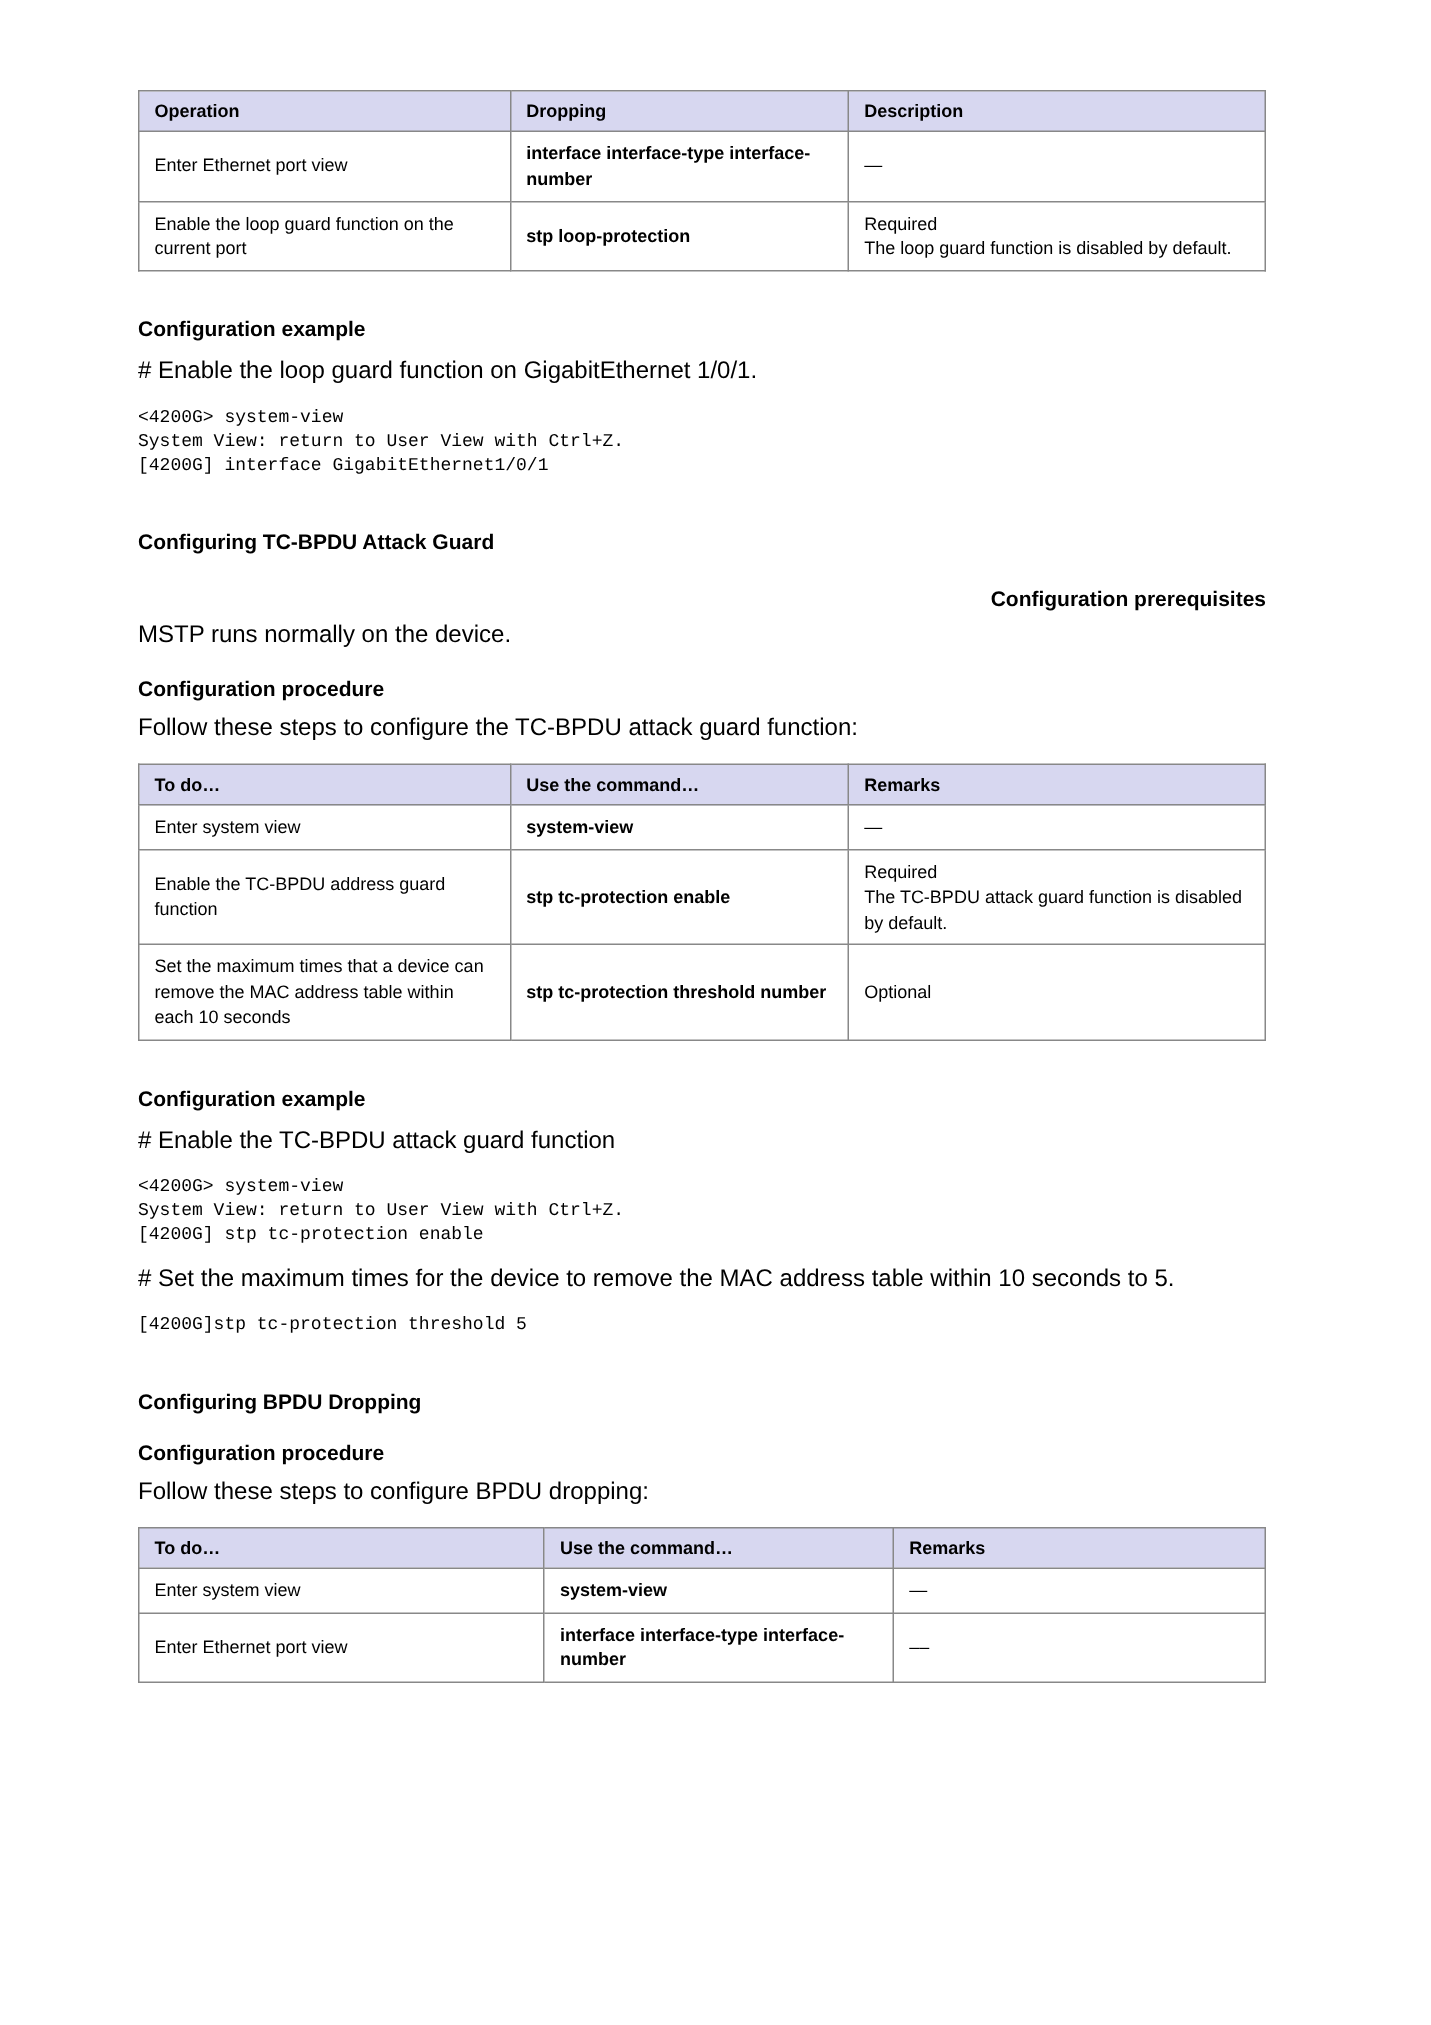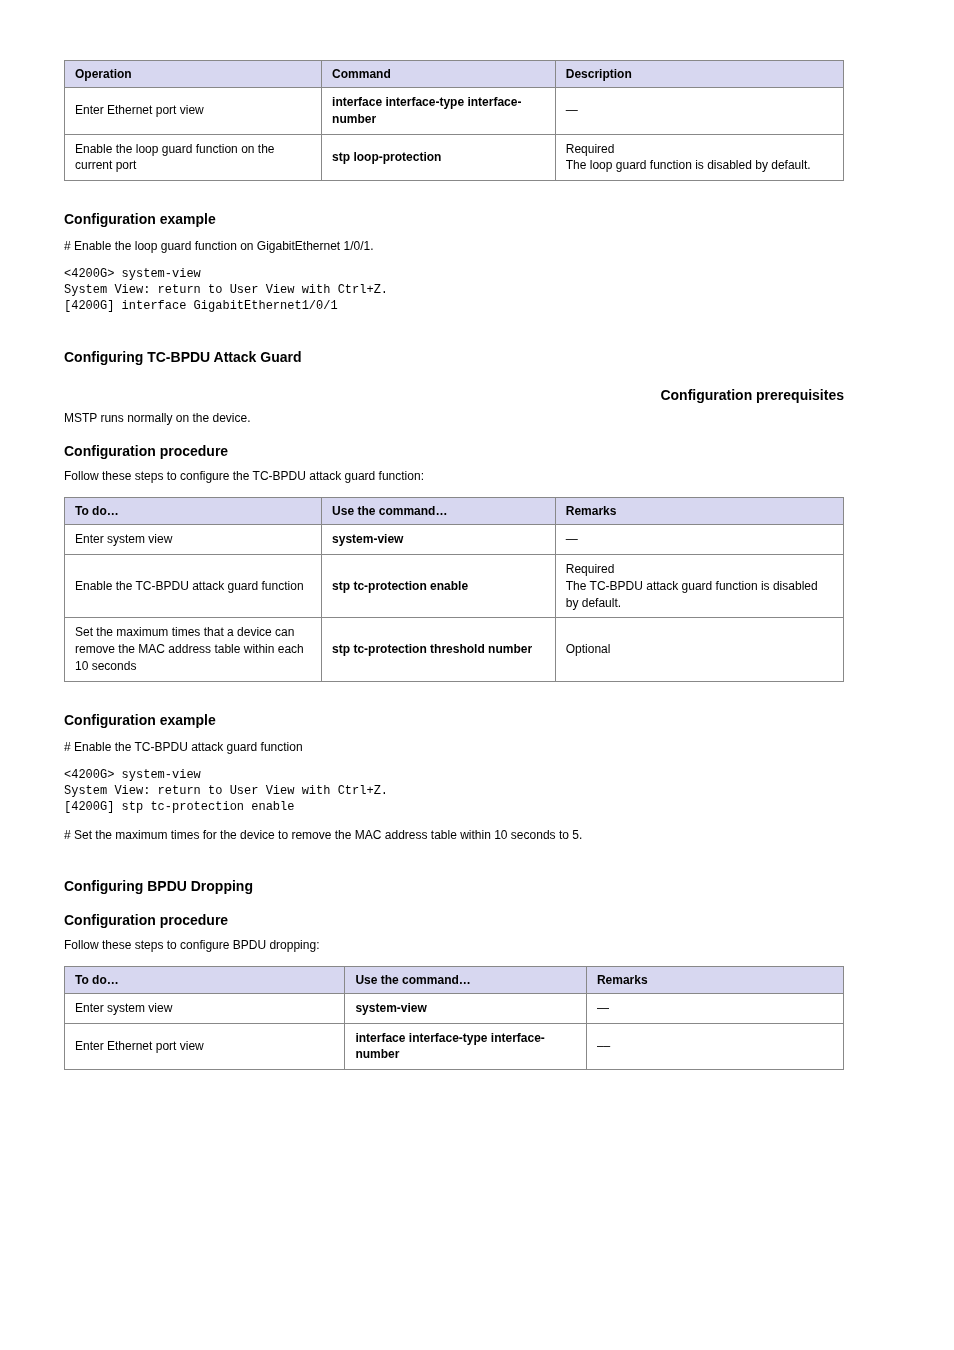--- a/index.html
+++ b/index.html
@@ -6,21 +6,21 @@
   body {
     margin: 0;
     background: #fff;
     font-family: Arial, Helvetica, sans-serif;
     font-size: 12px;
     color: #000;
   }
   .page {
     width: 954px;
     margin: 0 auto;
-    padding: 60px 110px 40px 64px;
+    padding: 60px 110px 40px 92px;
     position: relative;
     min-height: 1350px;
   }
   table {
     width: 100%;
     border-collapse: collapse;
     margin-bottom: 20px;
   }
   th {
     background: #d7d7f0;
@@ -36,21 +36,21 @@
     vertical-align: middle;
     line-height: 1.4;
   }
   .example-heading {
     font-weight: bold;
     margin: 30px 0 12px 0;
     font-size: 14px;
   }
   .body-text {
     margin: 6px 0 14px 0;
-    font-size: 12px;
+    font-size: 16px;
   }
   .code-line {
     font-family: "Courier New", monospace;
     font-size: 12px;
     margin: 2px 0;
     white-space: pre;
   }
   .section-title {
     font-weight: bold;
     font-size: 14px;
@@ -87,21 +87,21 @@
 </style>
 </head>
 <body>
 
 <div class="page">
 
   <table>
     <thead>
       <tr>
         <th class="col1">Operation</th>
-        <th class="col2">Command</th>
+        <th class="col2">Dropping</th>
         <th class="col3">Description</th>
       </tr>
     </thead>
     <tbody>
       <tr>
         <td>Enter Ethernet port view</td>
         <td><span style="font-weight:bold">interface interface-type interface-number</span></td>
         <td>—</td>
       </tr>
       <tr>
@@ -133,39 +133,40 @@
         <th class="t2c3">Remarks</th>
       </tr>
     </thead>
     <tbody>
       <tr>
         <td>Enter system view</td>
         <td><span style="font-weight:bold">system-view</span></td>
         <td>—</td>
       </tr>
       <tr>
-        <td>Enable the TC-BPDU attack guard function</td>
+        <td>Enable the TC-BPDU address guard function</td>
         <td><span style="font-weight:bold">stp tc-protection enable</span></td>
         <td style="white-space:pre-line">Required
 The TC-BPDU attack guard function is disabled by default.</td>
       </tr>
       <tr>
         <td>Set the maximum times that a device can remove the MAC address table within each 10 seconds</td>
         <td><span style="font-weight:bold">stp tc-protection threshold number</span></td>
         <td>Optional</td>
       </tr>
     </tbody>
   </table>
 
   <div class="example-heading">Configuration example</div>
   <div class="body-text"># Enable the TC-BPDU attack guard function</div>
   <div class="code-line">&lt;4200G&gt; system-view</div>
   <div class="code-line">System View: return to User View with Ctrl+Z.</div>
   <div class="code-line">[4200G] stp tc-protection enable</div>
   <div class="body-text" style="margin-top:14px"># Set the maximum times for the device to remove the MAC address table within 10 seconds to 5.</div>
+  <div class="code-line">[4200G]stp tc-protection threshold 5</div>
 
   <div class="section-title">Configuring BPDU Dropping</div>
   <div class="sub-title">Configuration procedure</div>
   <div class="body-text">Follow these steps to configure BPDU dropping:</div>
 
   <table>
     <thead>
       <tr>
         <th class="t3c1">To do…</th>
         <th class="t3c2">Use the command…</th>

